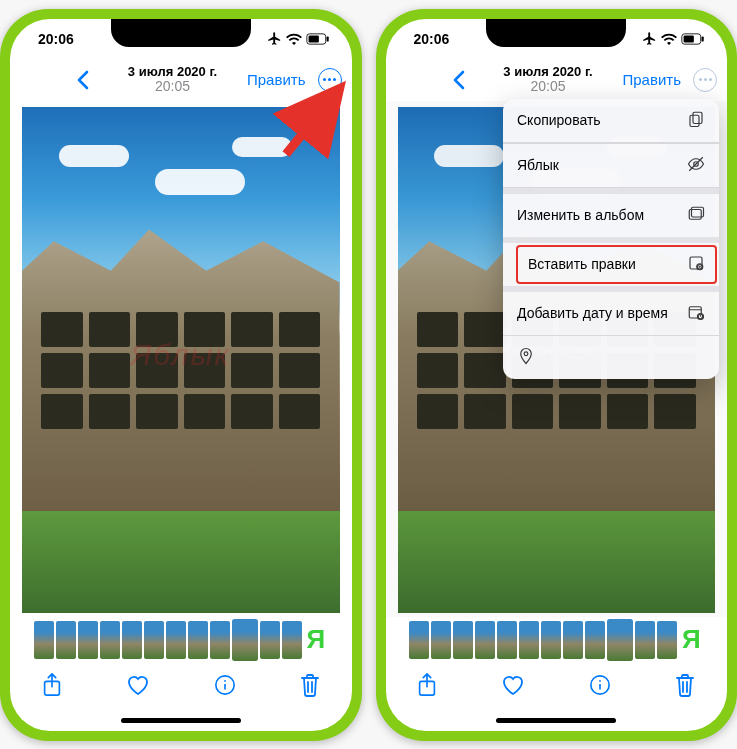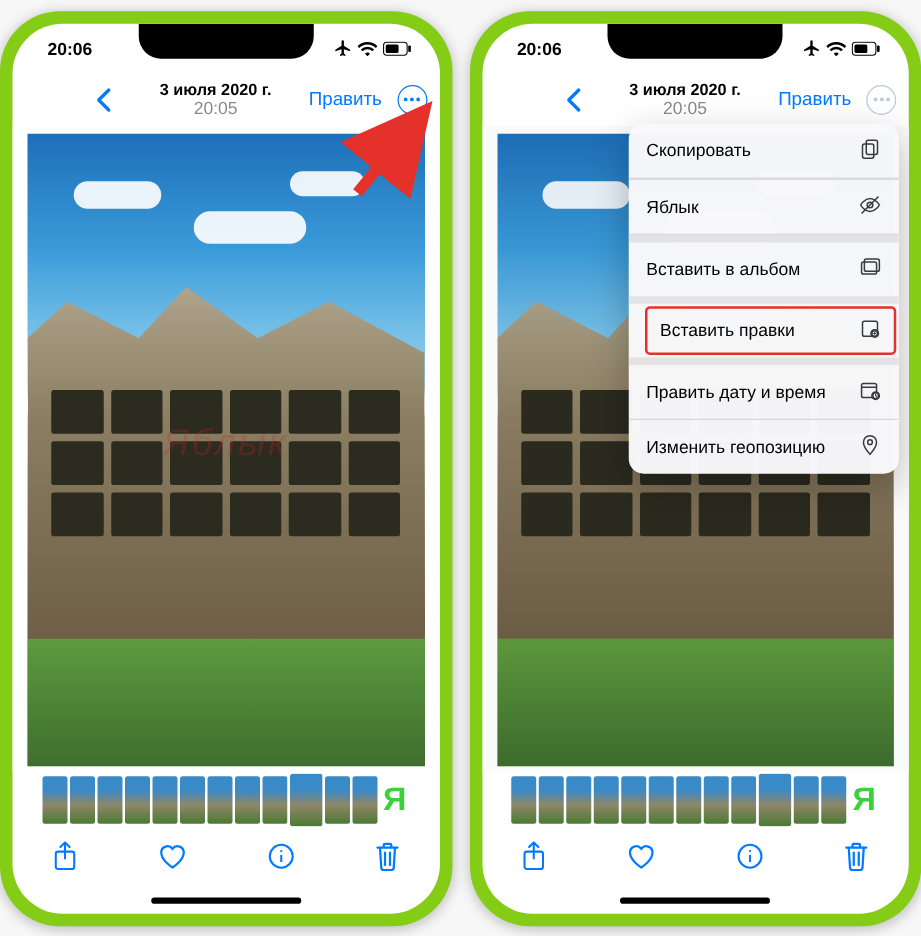--- a/index.html
+++ b/index.html
@@ -487,50 +487,49 @@
           <span>Яблык</span>
           <span><svg width="18" height="18" viewBox="0 0 24 24" fill="none" stroke="#3a3a3c" stroke-width="1.6">
               <path d="M2 12s4-7 10-7 10 7 10 7-4 7-10 7S2 12 2 12z"></path>
               <circle cx="12" cy="12" r="3"></circle>
               <line x1="3" y1="21" x2="21" y2="3"></line>
             </svg></span>
         </div>
         <div class="menu-sep"></div>
         <div class="menu-sep thick"></div>
         <div class="menu-item">
-          <span>Вставить в альбом</span>
+          <span>Изменить в альбом</span>
           <span><svg width="18" height="18" viewBox="0 0 24 24" fill="none" stroke="#3a3a3c" stroke-width="1.6">
               <rect x="3" y="6" width="16" height="13" rx="2"></rect>
               <rect x="6" y="3" width="16" height="13" rx="2"></rect>
             </svg></span>
         </div>
         <div class="menu-sep thick"></div>
         <div class="menu-item highlight">
           <span>Вставить правки</span>
           <span><svg width="18" height="18" viewBox="0 0 24 24" fill="none" stroke="#3a3a3c" stroke-width="1.6">
               <rect x="4" y="4" width="16" height="16" rx="2"></rect>
               <circle cx="17" cy="17" r="4" fill="#fff"></circle>
               <circle cx="17" cy="17" r="3" fill="none"></circle>
               <path d="M15.5 17h3M17 15.5v3" stroke-width="1.2"></path>
             </svg></span>
         </div>
         <div class="menu-sep thick"></div>
         <div class="menu-item">
-          <span>Править дату и время</span>
+          <span>Добавить дату и время</span>
           <span><svg width="18" height="18" viewBox="0 0 24 24" fill="none" stroke="#3a3a3c" stroke-width="1.6">
               <rect x="3" y="5" width="16" height="15" rx="2"></rect>
               <line x1="3" y1="9" x2="19" y2="9"></line>
               <circle cx="18" cy="18" r="4" fill="#fff"></circle>
               <circle cx="18" cy="18" r="3"></circle>
               <path d="M18 16v2l1.5 1" stroke-width="1.2"></path>
             </svg></span>
         </div>
         <div class="menu-sep"></div>
         <div class="menu-item">
-          <span>Изменить геопозицию</span>
           <span><svg width="18" height="18" viewBox="0 0 24 24" fill="none" stroke="#3a3a3c" stroke-width="1.6">
               <path d="M12 2a7 7 0 00-7 7c0 5 7 13 7 13s7-8 7-13a7 7 0 00-7-7z"></path>
               <circle cx="12" cy="9" r="2.5"></circle>
             </svg></span>
         </div>
       </div>
  </div>
 </div>
 
 </body></html>

